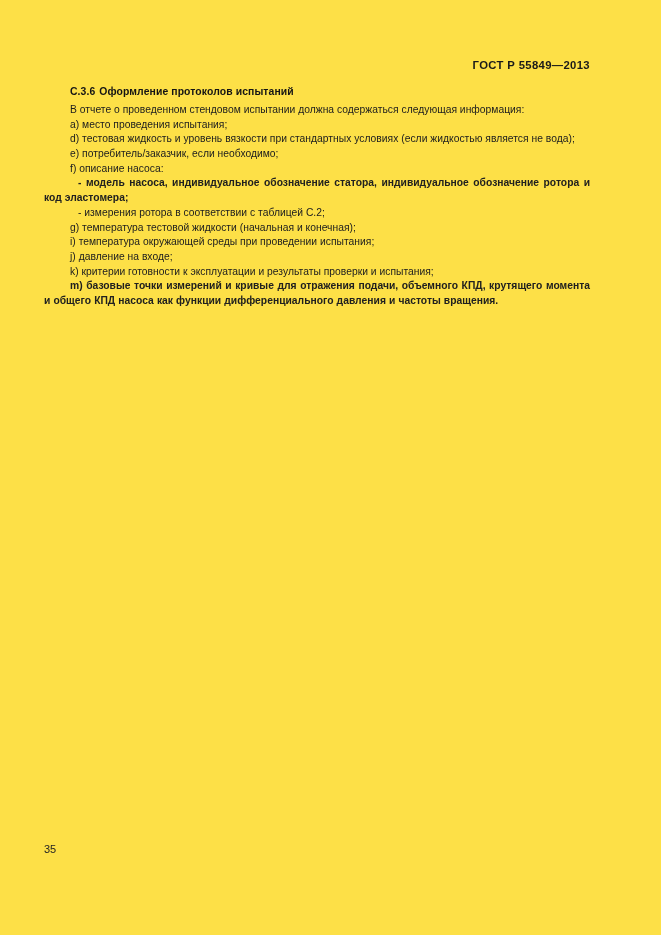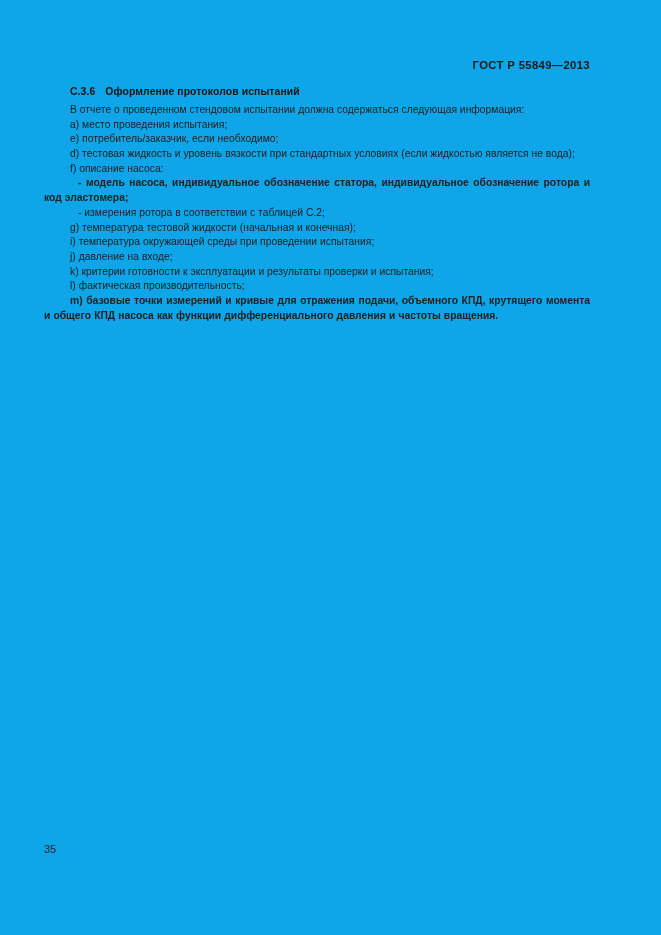--- a/index.html
+++ b/index.html
@@ -10,21 +10,21 @@
   body {
     font-family: "Liberation Sans", sans-serif;
     color: #1d1d1d;
     -webkit-font-smoothing: antialiased;
   }
 
   .page {
     position: relative;
     width: 661px;
     height: 935px;
-    background: #0ea5e9;
+    background: #fde047;
     overflow: hidden;
   }
 
   
   .running-header {
     position: absolute;
     top: 59px;
     left: 44px;
     right: 71px;
     text-align: right;
@@ -44,21 +44,21 @@
   }
 
   .section-heading {
     font-size: 10.4px;
     font-weight: bold;
     color: #141414;
     margin: 0 0 3.2px 26px;
     letter-spacing: 0.1px;
     line-height: 14.7px;
   }
-  .section-heading .num { margin-right: 10px; }
+  .section-heading .num { margin-right: 4px; }
 
   .line {
     font-size: 10.3px;
     line-height: 14.7px;
     color: #20201f;
     margin: 0;
     padding-left: 26px;
     white-space: nowrap;
     letter-spacing: 0.02px;
   }
@@ -98,32 +98,31 @@
 
   <div class="content">
 
     <p class="section-heading">
       <span class="num">C.3.6</span><span>Оформление протоколов испытаний</span>
     </p>
 
     <p class="line">В отчете о проведенном стендовом испытании должна содержаться следующая информация:</p>
 
     <p class="line">a) место проведения испытания;</p>
+    <p class="line">d) тестовая жидкость и уровень вязкости при стандартных условиях (если жидкостью является не вода);</p>
     <p class="line">e) потребитель/заказчик, если необходимо;</p>
-    <p class="line">d) тестовая жидкость и уровень вязкости при стандартных условиях (если жидкостью является не вода);</p>
     <p class="line">f) описание насоса:</p>
 
     <p class="para dash">- модель насоса, индивидуальное обозначение статора, индивидуальное обозначение ротора и код эластомера;</p>
     <p class="line" style="padding-left:34px">- измерения ротора в соответствии с таблицей С.2;</p>
 
     <p class="line">g) температура тестовой жидкости (начальная и конечная);</p>
     <p class="line">i) температура окружающей среды при проведении испытания;</p>
     <p class="line">j) давление на входе;</p>
     <p class="line">k) критерии готовности к эксплуатации и результаты проверки и испытания;</p>
-    <p class="line">l) фактическая производительность;</p>
 
     <p class="para">m) базовые точки измерений и кривые для отражения подачи, объемного КПД, крутящего момента и общего КПД насоса как функции дифференциального давления и частоты вращения.</p>
 
   </div>
 
   <div class="page-number">35</div>
 
 </div>
 
 </body></html>

